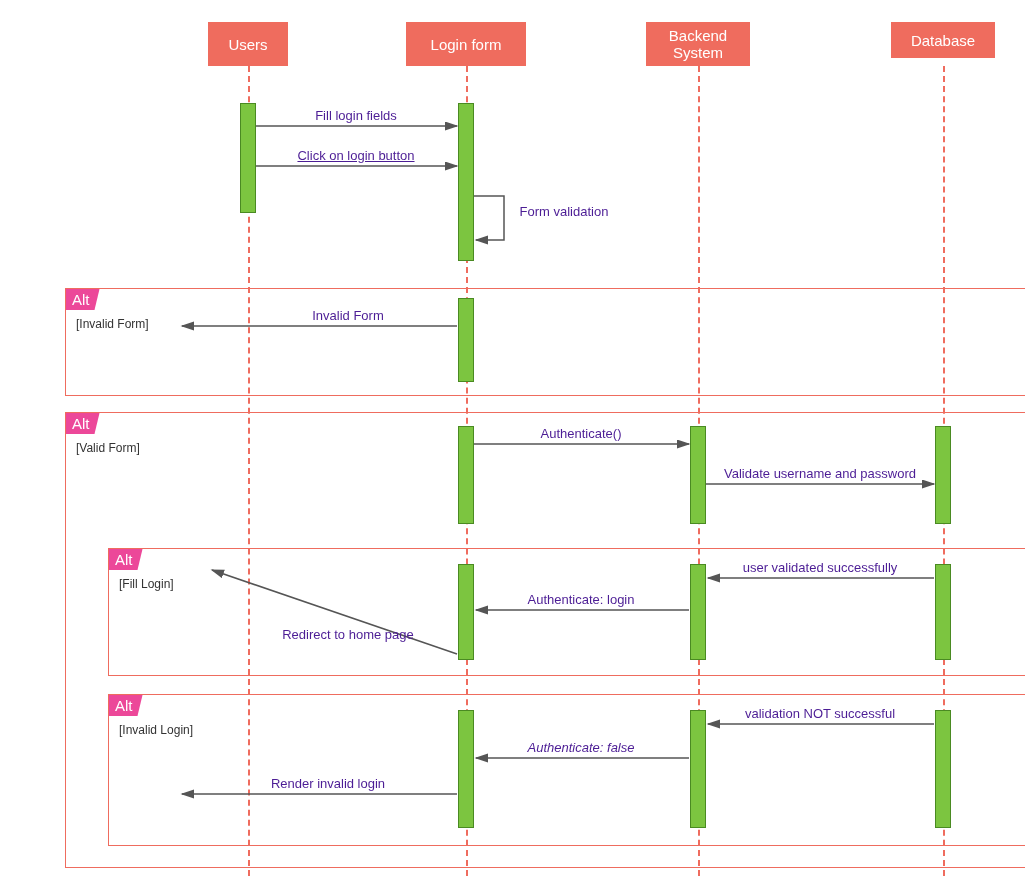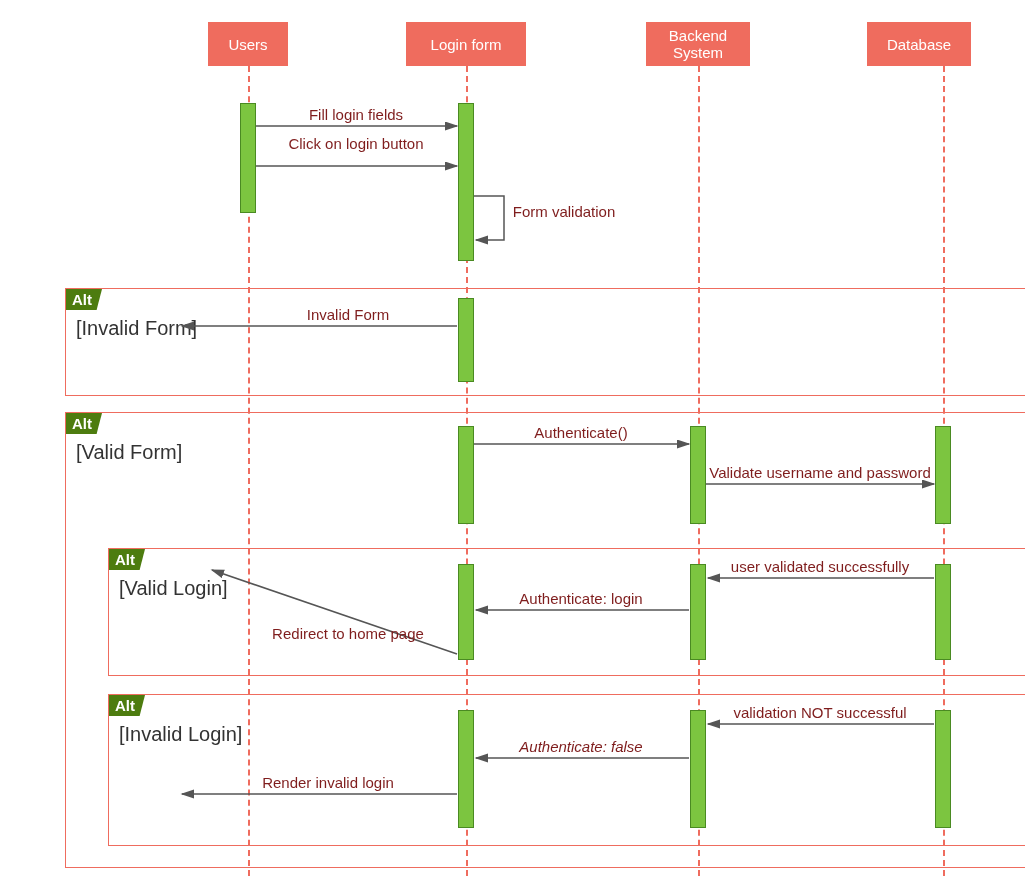--- a/index.html
+++ b/index.html
@@ -41,55 +41,54 @@
   }
   .alt-frame {
     position: absolute;
     border: 1px solid #ef6c5e;
     box-sizing: border-box;
   }
   .alt-tab {
     position: absolute;
     left: 0;
     top: 0;
-    background: #4d7c0f;
+    background: #ec4899;
     color: #fff;
     font-size: 15px;
     padding: 2px 10px 2px 6px;
     clip-path: polygon(0 0, 100% 0, 85% 100%, 0 100%);
-    font-weight: bold;
   }
   .alt-guard {
     position: absolute;
-    font-size: 20px;
+    font-size: 12px;
     color: #333;
   }
   .msg-label {
     position: absolute;
-    font-size: 15px;
-    color: #7f1d1d;
+    font-size: 13px;
+    color: #4c1d95;
     transform: translate(-50%, -100%);
     white-space: nowrap;
   }
   svg {
     position: absolute;
     left: 0;
     top: 0;
     pointer-events: none;
   }
 </style>
 </head>
 <body>
 
 <div id="canvas">
 
   <div class="participant" style="left:160px; top:22px; width:80px; height:44px;">Users</div>
   <div class="participant" style="left:598px; top:22px; width:104px; height:44px;">Backend System</div>
   <div class="participant" style="left:358px; top:22px; width:120px; height:44px;">Login form</div>
-  <div class="participant" style="left:819px; top:22px; width:104px; height:44px;">Database</div>
+  <div class="participant" style="left:843px; top:22px; width:104px; height:36px;">Database</div>
 
   <div class="lifeline" style="left:200px; top:66px; height:810px;"></div>
   <div class="lifeline" style="left:418px; top:66px; height:810px;"></div>
   <div class="lifeline" style="left:650px; top:66px; height:810px;"></div>
   <div class="lifeline" style="left:895px; top:66px; height:810px;"></div>
 
   <div class="activation" style="left:200px; top:103px; height:110px;"></div>
   <div class="activation" style="left:418px; top:103px; height:158px;"></div>
 
   <div class="alt-frame" style="left:17px; top:288px; width:988px; height:108px;">
@@ -101,21 +100,21 @@
   <div class="alt-frame" style="left:17px; top:412px; width:988px; height:456px;">
     <div class="alt-tab">Alt</div>
     <div class="alt-guard" style="left:10px; top:28px;">[Valid Form]</div>
   </div>
   <div class="activation" style="left:418px; top:426px; height:98px;"></div>
   <div class="activation" style="left:650px; top:426px; height:98px;"></div>
   <div class="activation" style="left:895px; top:426px; height:98px;"></div>
 
   <div class="alt-frame" style="left:60px; top:548px; width:918px; height:128px;">
     <div class="alt-tab">Alt</div>
-    <div class="alt-guard" style="left:10px; top:28px;">[Valid Login]</div>
+    <div class="alt-guard" style="left:10px; top:28px;">[Fill Login]</div>
   </div>
   <div class="activation" style="left:418px; top:564px; height:96px;"></div>
   <div class="activation" style="left:650px; top:564px; height:96px;"></div>
   <div class="activation" style="left:895px; top:564px; height:96px;"></div>
 
   <div class="alt-frame" style="left:60px; top:694px; width:918px; height:152px;">
     <div class="alt-tab">Alt</div>
     <div class="alt-guard" style="left:10px; top:28px;">[Invalid Login]</div>
   </div>
   <div class="activation" style="left:418px; top:710px; height:118px;"></div>
@@ -148,21 +147,21 @@
     <line x1="409" y1="654" x2="164" y2="570" stroke="#555" stroke-width="1.5" marker-end="url(#arrow)"></line>
 
     <line x1="886" y1="724" x2="660" y2="724" stroke="#555" stroke-width="1.5" marker-end="url(#arrow)"></line>
 
     <line x1="641" y1="758" x2="428" y2="758" stroke="#555" stroke-width="1.5" marker-end="url(#arrow)"></line>
 
     <line x1="409" y1="794" x2="134" y2="794" stroke="#555" stroke-width="1.5" marker-end="url(#arrow)"></line>
   </svg>
 
   <div class="msg-label" style="left:308px; top:123px;">Fill login fields</div>
-  <div class="msg-label" style="left:308px; top:152px;">Click on login button</div>
+  <div class="msg-label" style="left:308px; top:163px;text-decoration:underline;">Click on login button</div>
   <div class="msg-label" style="left:516px; top:211px; transform:translate(-50%,-50%);">Form validation</div>
   <div class="msg-label" style="left:300px; top:323px;">Invalid Form</div>
   <div class="msg-label" style="left:533px; top:441px;">Authenticate()</div>
   <div class="msg-label" style="left:772px; top:481px;">Validate username and password</div>
   <div class="msg-label" style="left:772px; top:575px;">user validated successfully</div>
   <div class="msg-label" style="left:533px; top:607px;">Authenticate: login</div>
   <div class="msg-label" style="left:300px; top:642px;text-align:right;">Redirect to home page</div>
   <div class="msg-label" style="left:772px; top:721px;">validation NOT successful</div>
   <div class="msg-label" style="left:533px; top:755px;font-style:italic;">Authenticate: false</div>
   <div class="msg-label" style="left:280px; top:791px;">Render invalid login</div>

